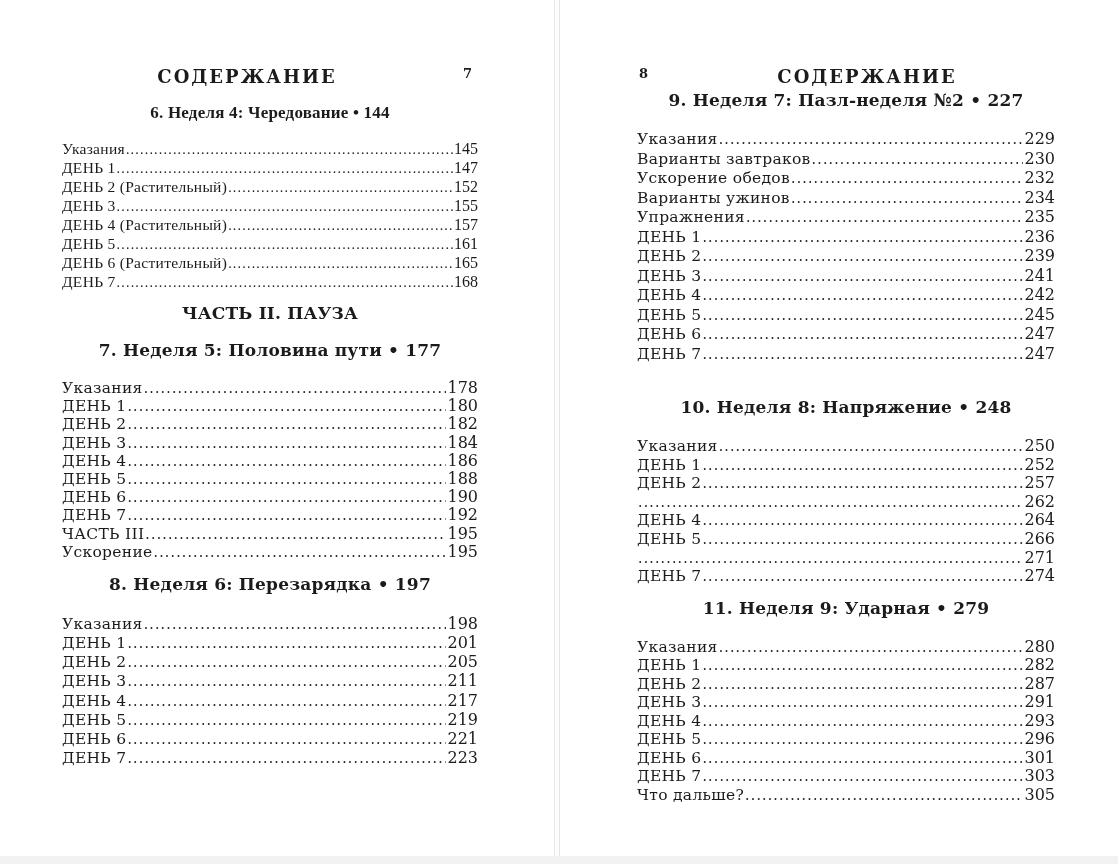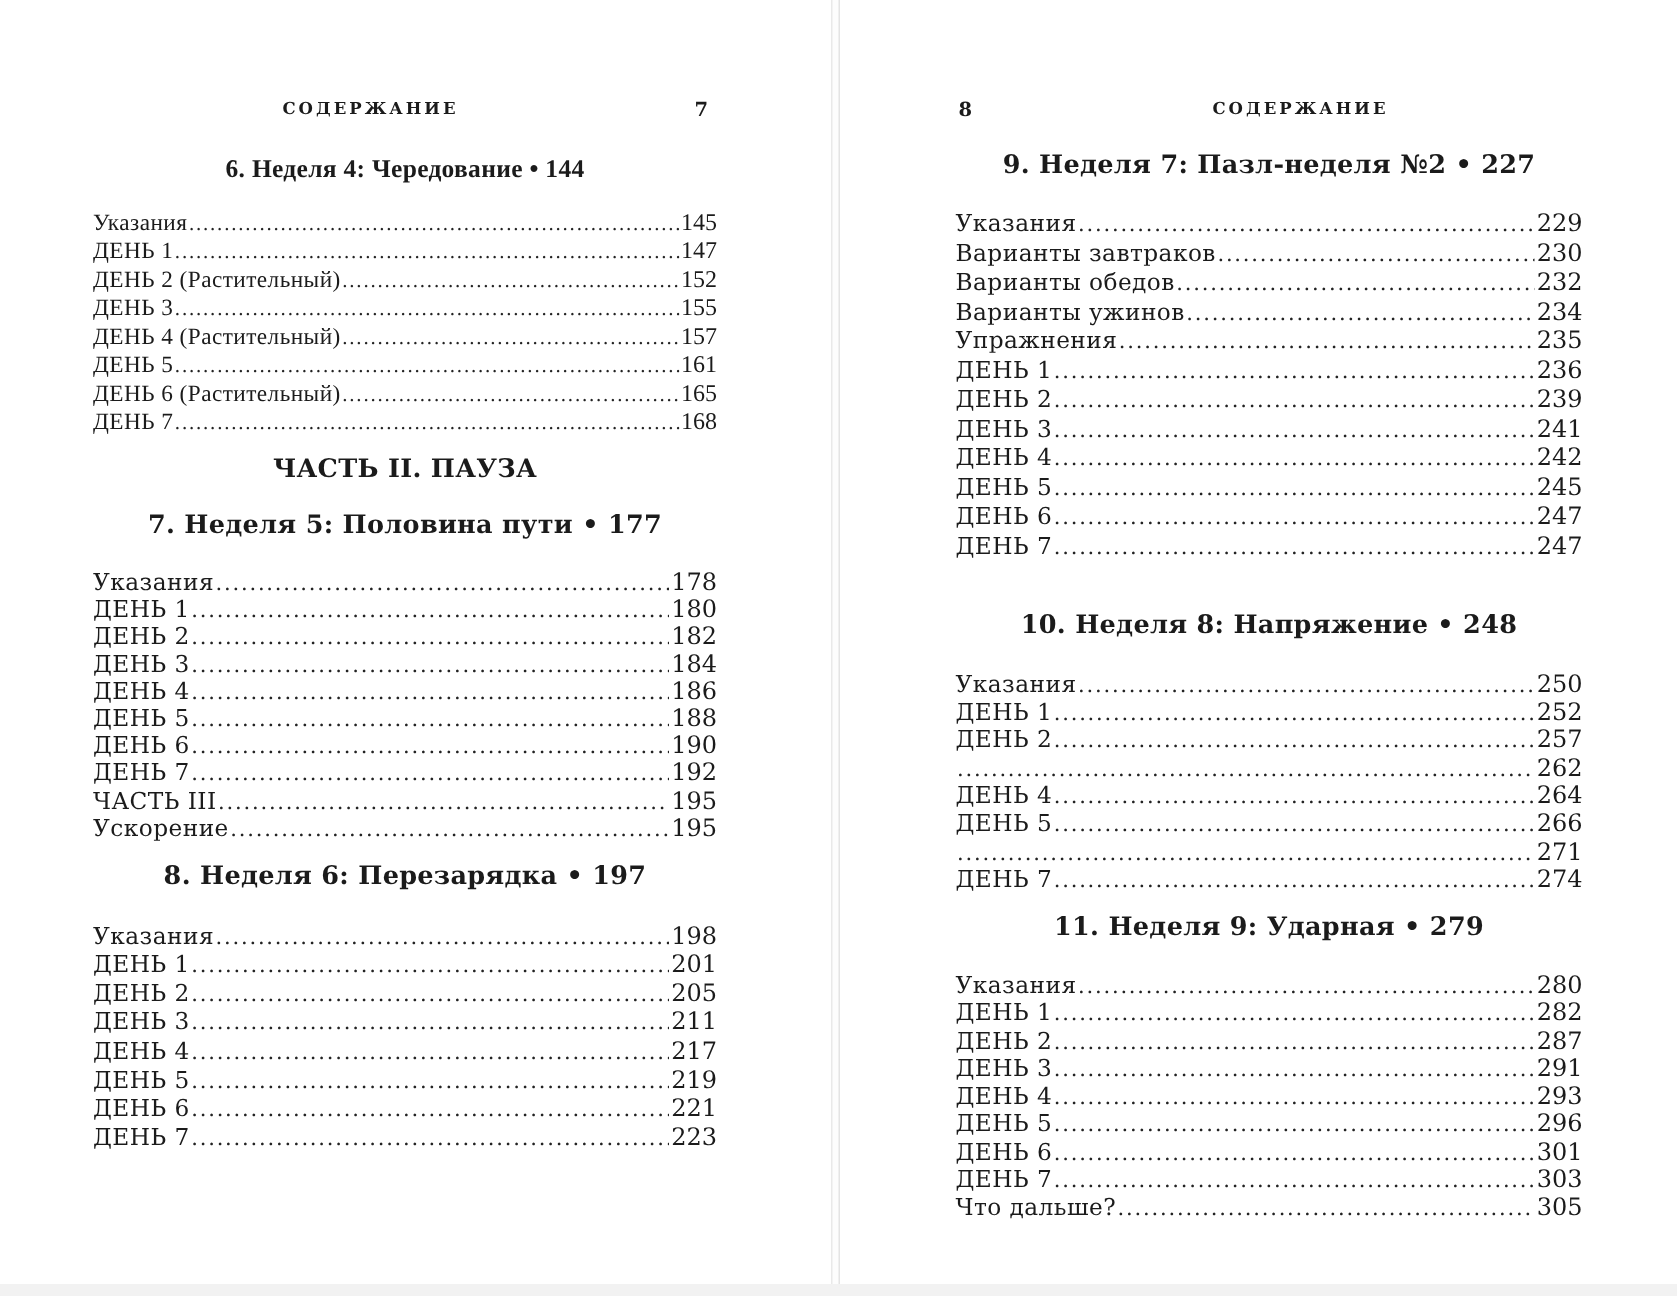--- a/index.html
+++ b/index.html
@@ -22,21 +22,21 @@
     position:absolute; left:0; right:0; bottom:0; height:8px;
     background:#f2f2f2;
   }
   .page { position:absolute; top:66px; }
   #page-left  { left:62px;  width:416px; }
   #page-right { left:637px; width:418px; }
 
   .running-head { position:relative; height:16px; }
   .head-title {
     position:absolute; left:50%; top:0;
-    font-size:11px; font-weight:bold; letter-spacing:2px;
+    font-size:18px; font-weight:bold; letter-spacing:2px;
     white-space:nowrap;
   }
   #page-left  .head-title { transform:translateX(calc(-50% - 23px)); }
   #page-right .head-title { transform:translateX(calc(-50% + 21px)); }
   .head-pagenum { position:absolute; top:0; font-size:13px; font-weight:bold; }
   #page-left  .head-pagenum { right:6px; }
   #page-right .head-pagenum { left:2px; }
 
   .toc-section { margin:0; }
   .part-heading, .section-title {
@@ -64,21 +64,21 @@
   #page-left  .toc-section:nth-of-type(1) .entries { margin-top:16px; }
   #page-left  .toc-section:nth-of-type(1) .toc-row { height:19px; }
   #page-left  .toc-section:nth-of-type(2) { margin-top:10px; }
   #page-left  .toc-section:nth-of-type(2) .part-heading { margin-bottom:15px; }
   #page-left  .toc-section:nth-of-type(2) .entries { margin-top:17px; }
   #page-left  .toc-section:nth-of-type(2) .toc-row { height:18.2px; }
   #page-left  .toc-section:nth-of-type(3) { margin-top:13px; }
   #page-left  .toc-section:nth-of-type(3) .entries { margin-top:19px; }
   #page-left  .toc-section:nth-of-type(3) .toc-row { height:19.2px; }
 
-  #page-right .toc-section:nth-of-type(1) { margin-top:17px; }
+  #page-right .toc-section:nth-of-type(1) { margin-top:7px; }
   #page-right .toc-section:nth-of-type(1) .entries { margin-top:18px; }
   #page-right .toc-section:nth-of-type(1) .toc-row { height:19.5px; }
   #page-right .toc-section:nth-of-type(2) { margin-top:33px; }
   #page-right .toc-section:nth-of-type(2) .entries { margin-top:18px; }
   #page-right .toc-section:nth-of-type(2) .toc-row { height:18.6px; }
   #page-right .toc-section:nth-of-type(3) { margin-top:12px; }
   #page-right .toc-section:nth-of-type(3) .entries { margin-top:18px; }
   #page-right .toc-section:nth-of-type(3) .toc-row { height:18.5px; }
 </style>
 </head>
@@ -286,21 +286,21 @@
     <span class="pagenum">229</span>
   </div>
 
   <div class="toc-row">
     <span class="label">Варианты завтраков</span>
     <span class="dots"></span>
     <span class="pagenum">230</span>
   </div>
 
   <div class="toc-row">
-    <span class="label">Варианты обедов</span>
+    <span class="label">Ускорение обедов</span>
     <span class="dots"></span>
     <span class="pagenum">232</span>
   </div>
 
   <div class="toc-row">
     <span class="label">Варианты ужинов</span>
     <span class="dots"></span>
     <span class="pagenum">234</span>
   </div>
 

